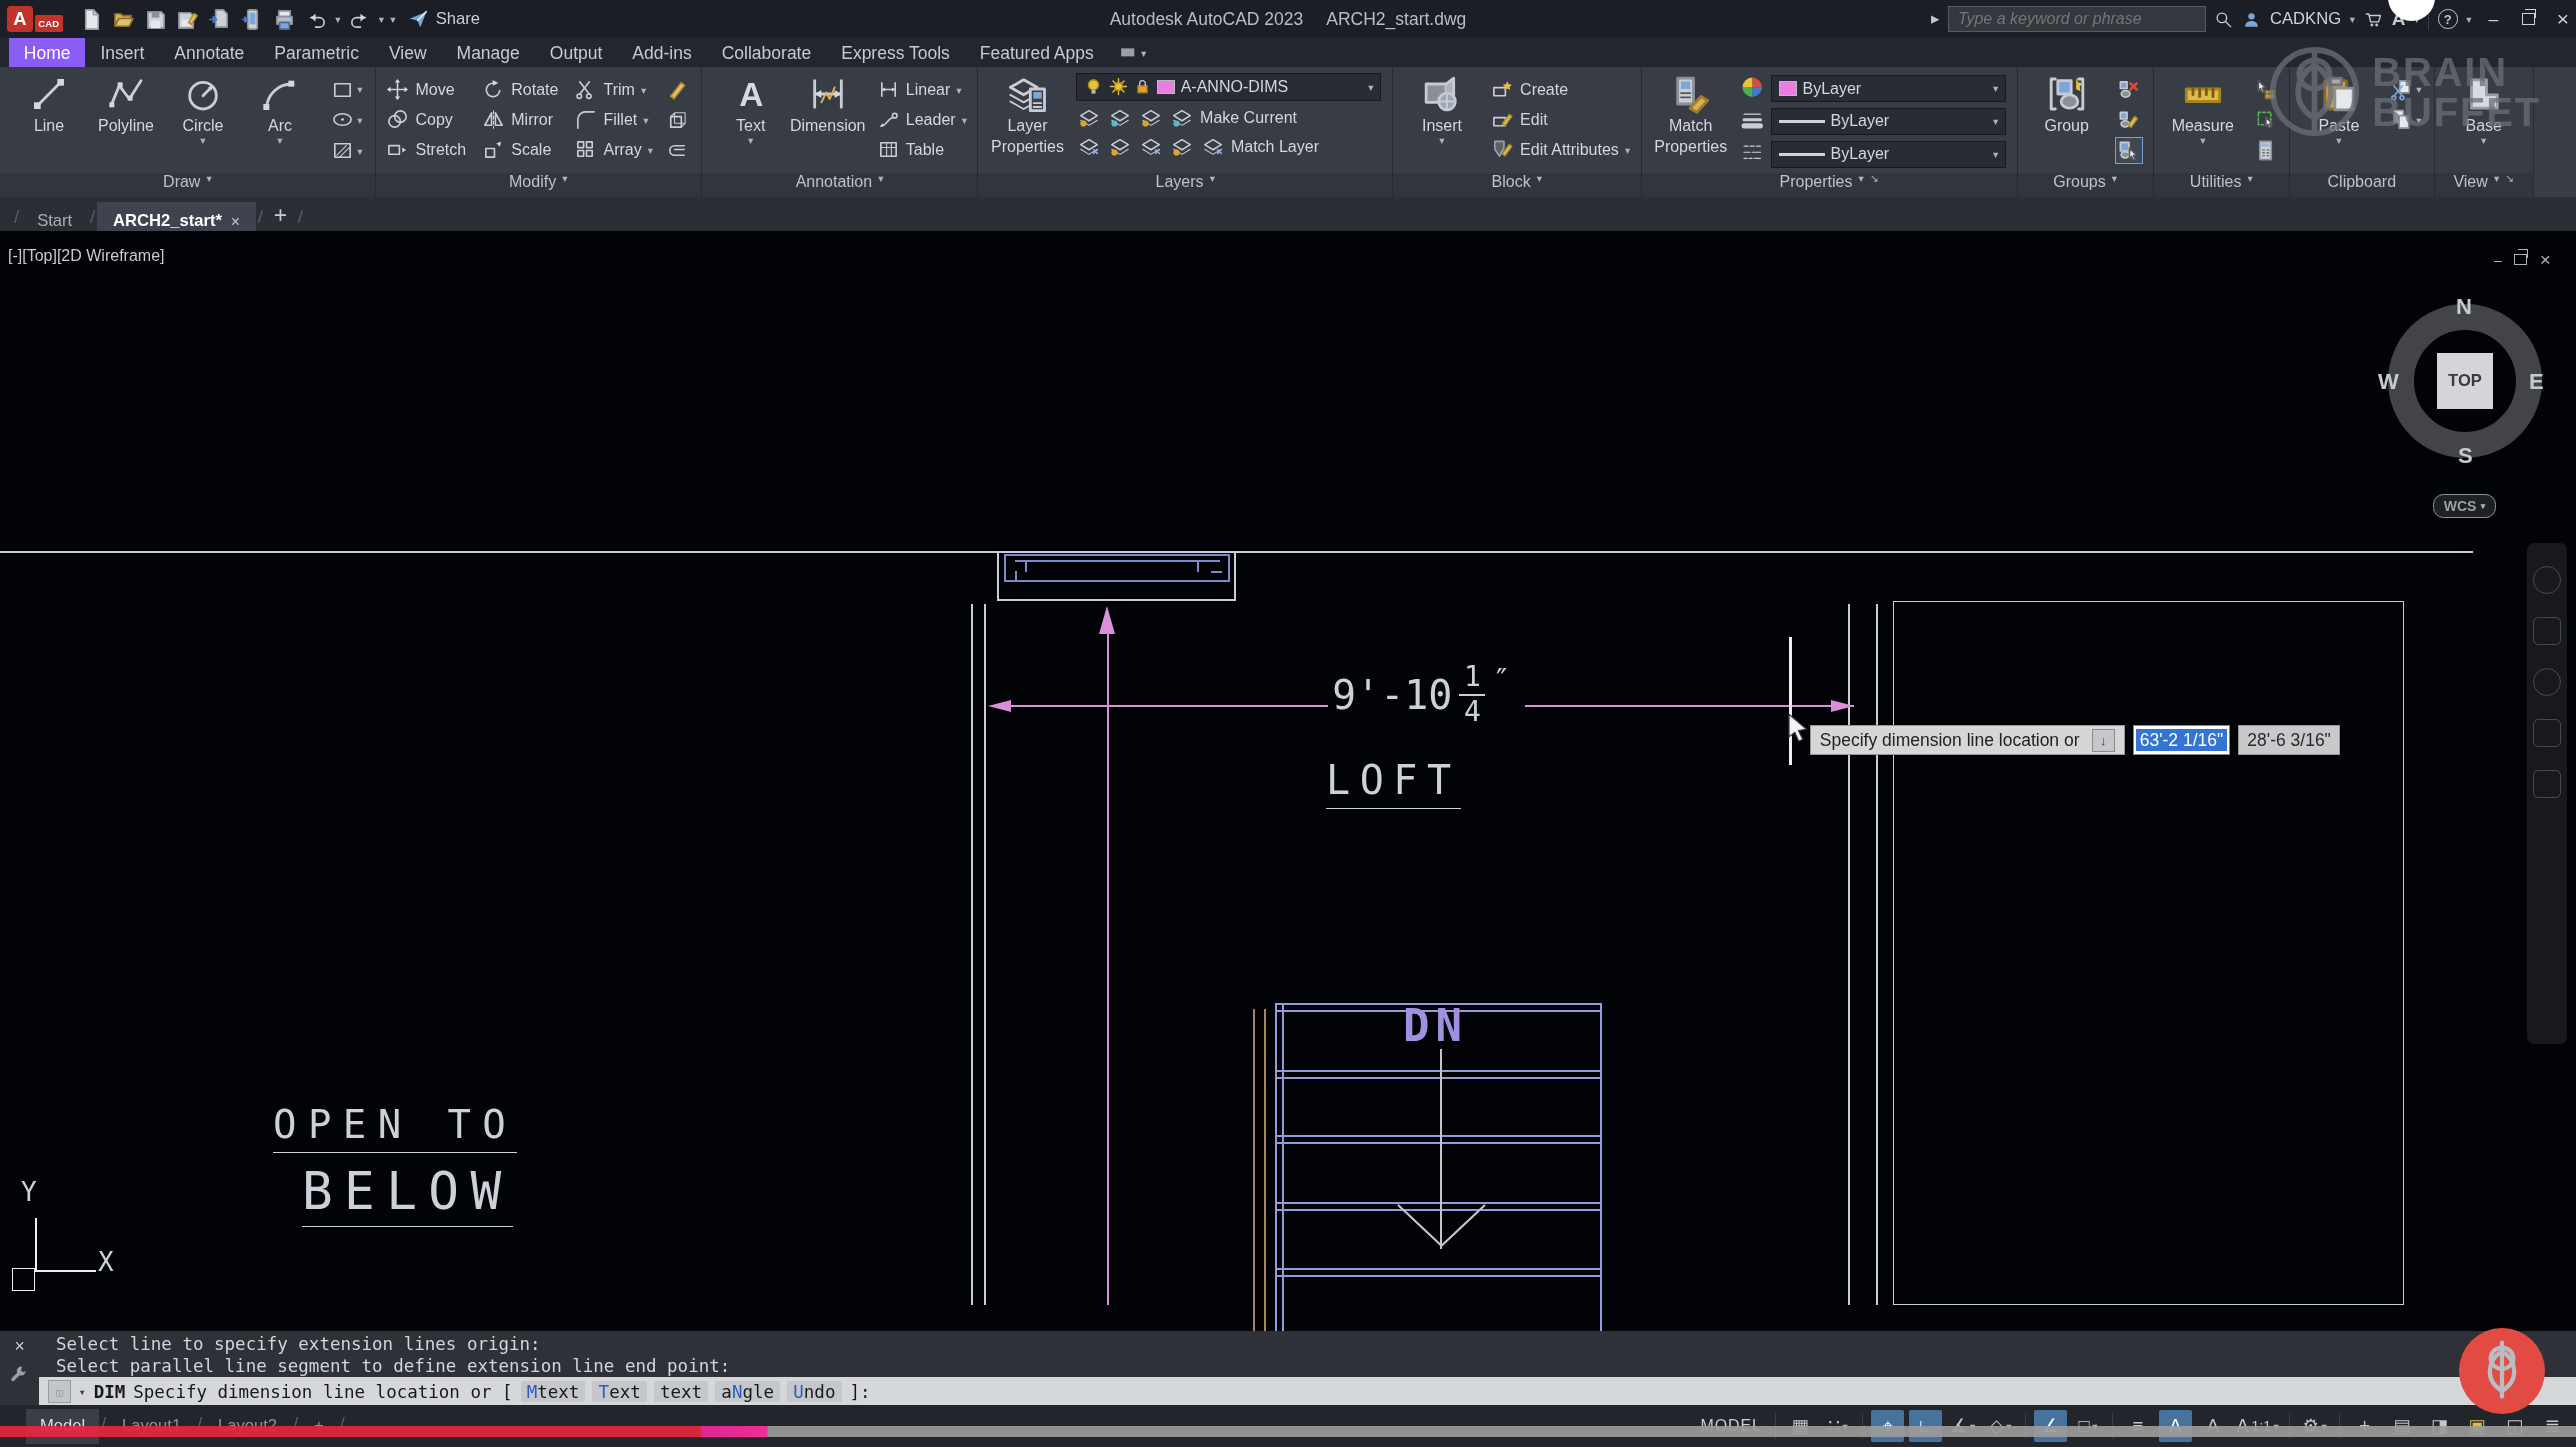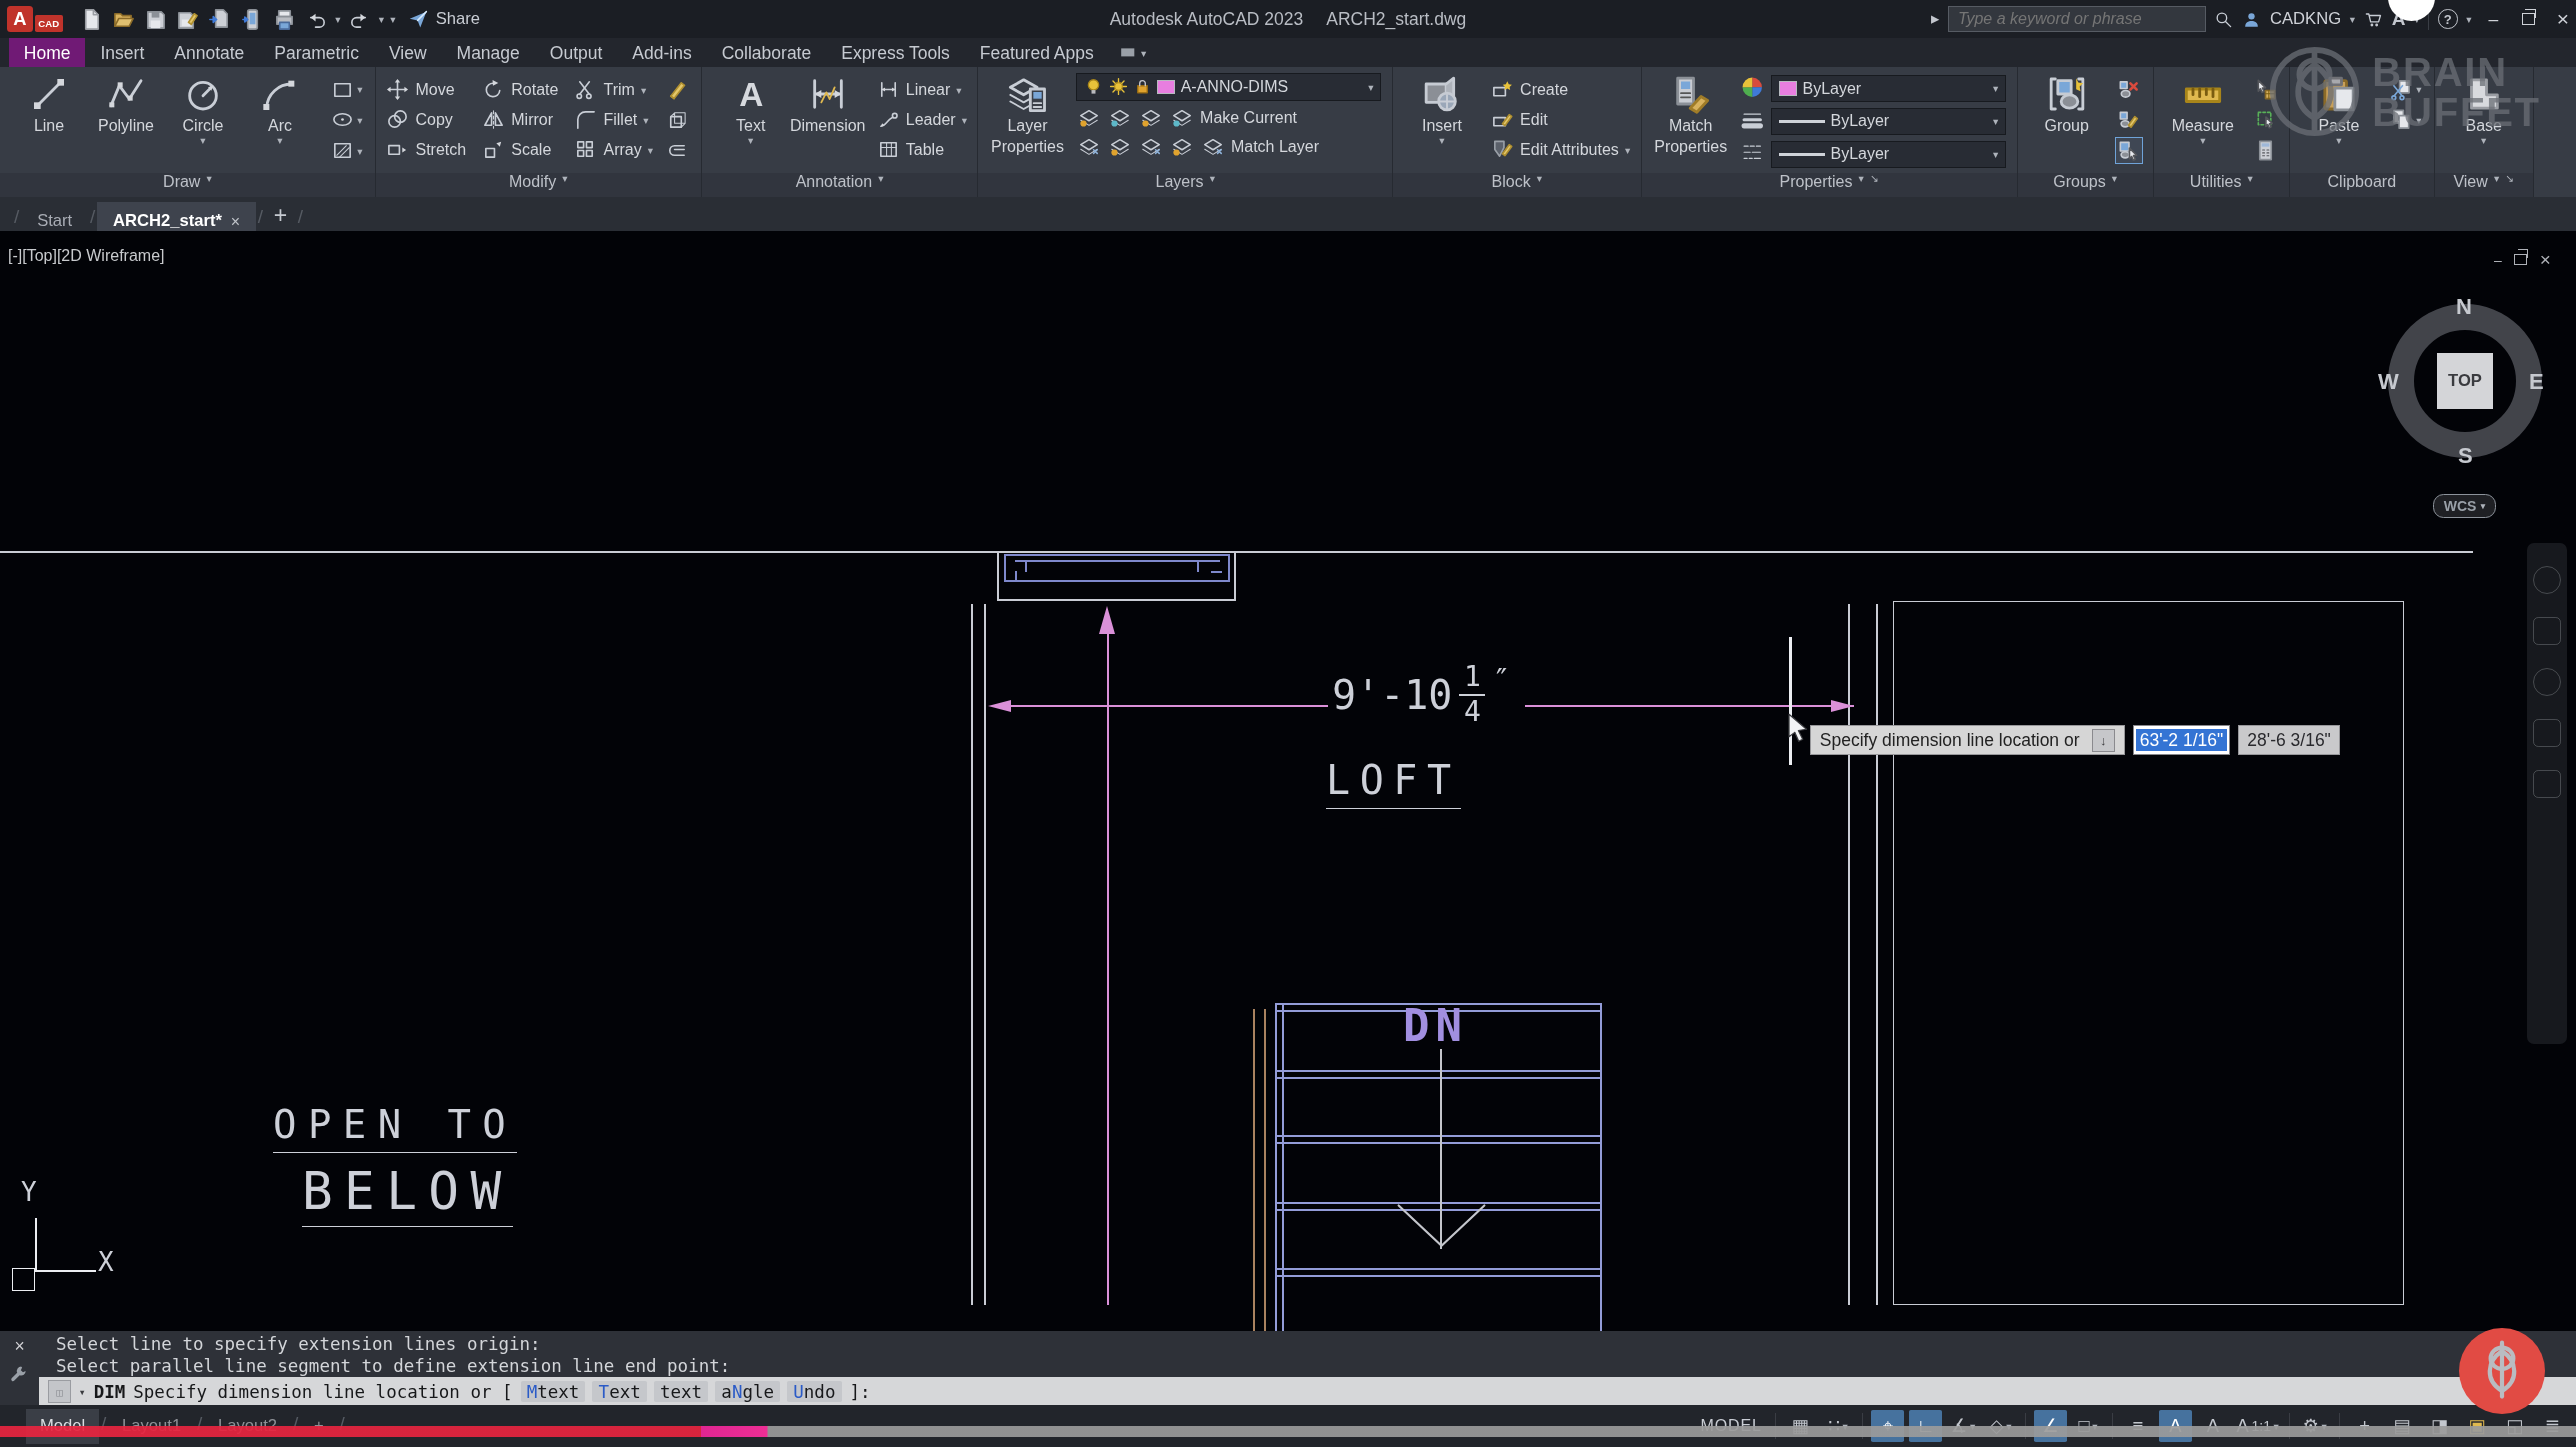--- a/index.html
+++ b/index.html
@@ -26,21 +26,21 @@
   #search-box{width:238px;height:24.5px;background:#33373e;border:0.9px solid #565b63;color:#9a9fa7;
      font-style:italic;font-size:16px;padding:0 8.8px;font-family:"Liberation Sans",sans-serif;}
   .tb-ic{display:flex;align-items:center;justify-content:center;color:#c3c7ce;font-size:16.6px;}
   .winbtn{width:26px;height:26px;display:flex;align-items:center;justify-content:center;color:#cfd2d8;font-size:17.5px;}
   .restore-glyph{position:relative;width:11.4px;height:9.6px;border:1.8px solid currentColor;}
   .restore-glyph::after{content:"";position:absolute;left:2.6px;top:-5.3px;width:9.6px;height:8px;border:1.8px solid currentColor;border-bottom:none;border-left:none;}
   #webcam-bubble{position:absolute;left:2388px;top:-26px;width:47px;height:47px;border-radius:50%;background:#ffffff;}
   
   #tabrow{position:absolute;left:0;top:38px;width:2576px;height:30px;background:#23262d;display:flex;align-items:stretch;padding-left:8.8px;}
   .rtab{display:flex;align-items:center;padding:0 15px;font-size:17.5px;color:#c6cad1;cursor:pointer;}
-  .rtab.active{background:#701a75;color:#ffffff;}
+  .rtab.active{background:#8b5cf6;color:#ffffff;}
   #ribbon-toggle{display:flex;align-items:center;gap:4.4px;padding:0 10.5px;}
   
   #ribbon{position:absolute;left:0;top:67px;width:2576px;height:130px;background:#373c45;display:flex;align-items:stretch;}
   .rpanel{display:flex;flex-direction:column;border-right:0.9px solid #262a31;}
   .rpanel-content{flex:1;display:flex;gap:10.5px;padding:4.4px 10.5px 1.8px 10.5px;align-items:flex-start;}
   .rpanel-title{height:24px;background:#31353e;display:flex;align-items:flex-start;justify-content:center;gap:6.1px;font-size:16px;color:#bdc1c8;}
   .rbig{display:flex;flex-direction:column;align-items:center;width:77px;padding-top:2.6px;cursor:pointer;}
   .rbig svg{width:40px;height:40px;}
   .rbig .lbl{font-size:16px;line-height:18.4px;color:#d4d7dc;text-align:center;margin-top:2.6px;}
   .minicol{display:flex;flex-direction:column;gap:6.1px;padding-top:5.3px;}

